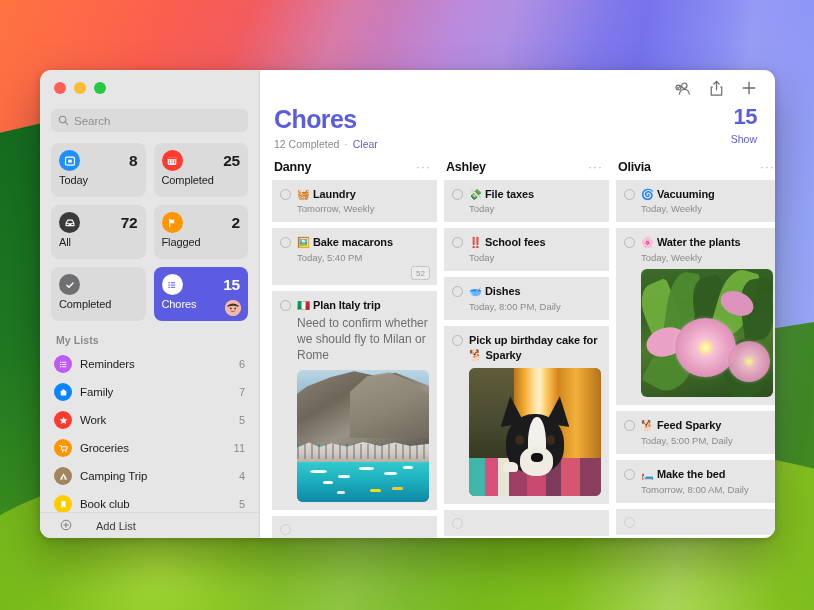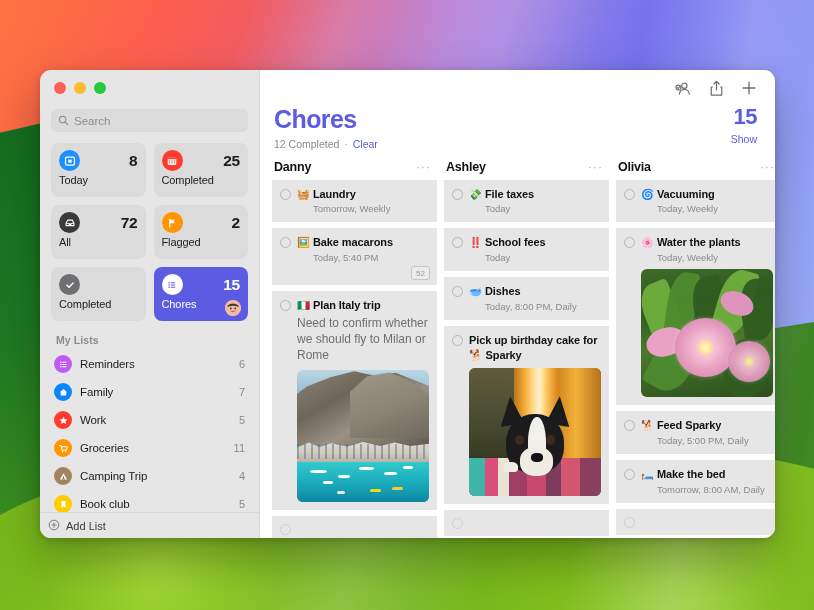--- a/index.html
+++ b/index.html
@@ -175,22 +175,22 @@
     width: 18px; height: 18px; border-radius: 50%;
     display: flex; align-items: center; justify-content: center;
     flex: none; color: #fff; font-size: 10px; line-height: 1;
   }
   .list-name { font-size: 11.5px; color: #1c1c1e; flex: 1; letter-spacing: -0.1px; }
   .list-count { font-size: 11px; color: #8a8a8e; }
 
   .add-list {
     height: 26px;
     display: flex; align-items: center;
-    gap: 6px;
-    padding: 0 8px;
+    gap: 24px;
+    padding: 0 20px;
     background: #e7e6e6;
     border-top: 1px solid rgba(0,0,0,0.06);
     font-size: 11px; color: #3c3c3e;
   }
 
   
   #main {
     flex: 1;
     background: #ffffff;
     display: flex;
@@ -268,21 +268,21 @@
   .card-content { flex: 1; min-width: 0; }
   .ctitle {
     font-size: 11px; color: #111; font-weight: 600;
     line-height: 1.32; letter-spacing: -0.1px;
   }
   .ctitle .emo { font-size: 10.5px; }
   .cnote {
     font-size: 12px; color: #6e6e72;
     line-height: 1.35; margin-top: 2px;
   }
-  .cmeta { font-size: 9.5px; color: #8a8a8e; margin-top: 2px; margin-left: 16px; }
+  .cmeta { font-size: 9.5px; color: #8a8a8e; margin-top: 2px; }
   .badge52 {
     position: absolute; right: 7px; bottom: 5px;
     width: 19px; height: 14px;
     border: 1px solid #c6c6c8;
     border-radius: 3px;
     display: flex; align-items: center; justify-content: center;
     font-size: 8px; color: #9a9a9e;
     background: #ececec;
   }
 

